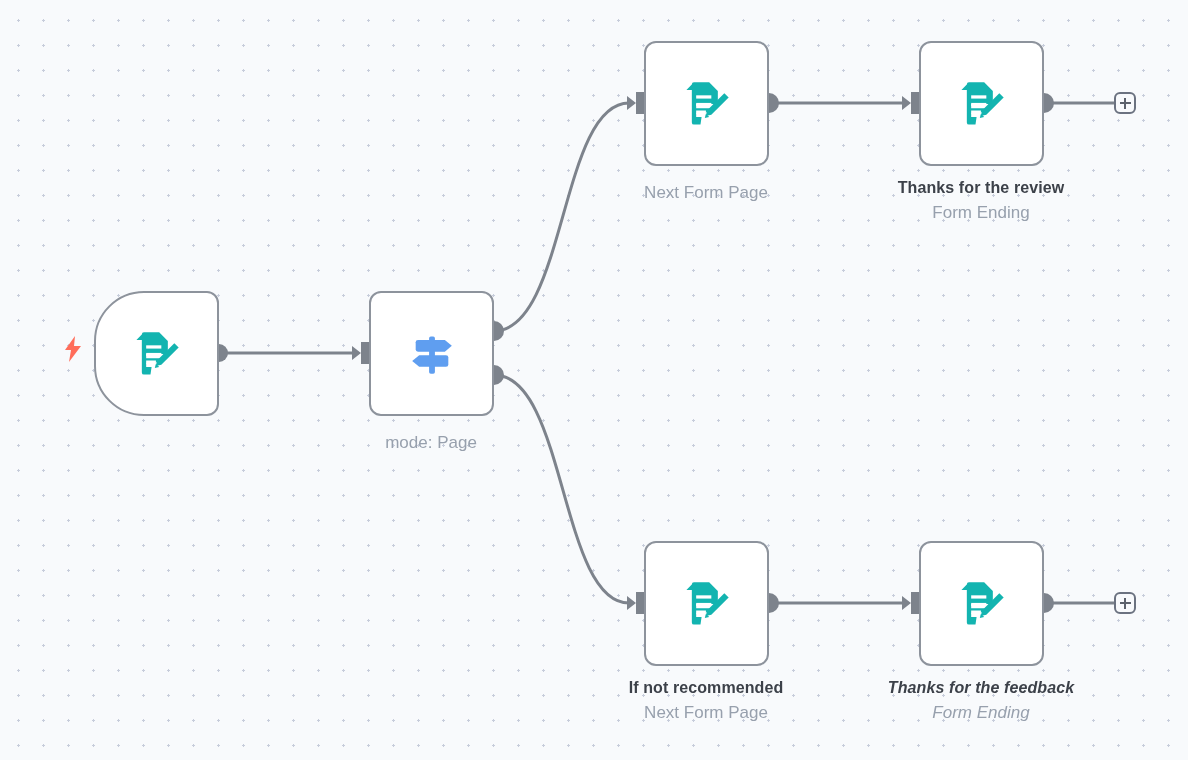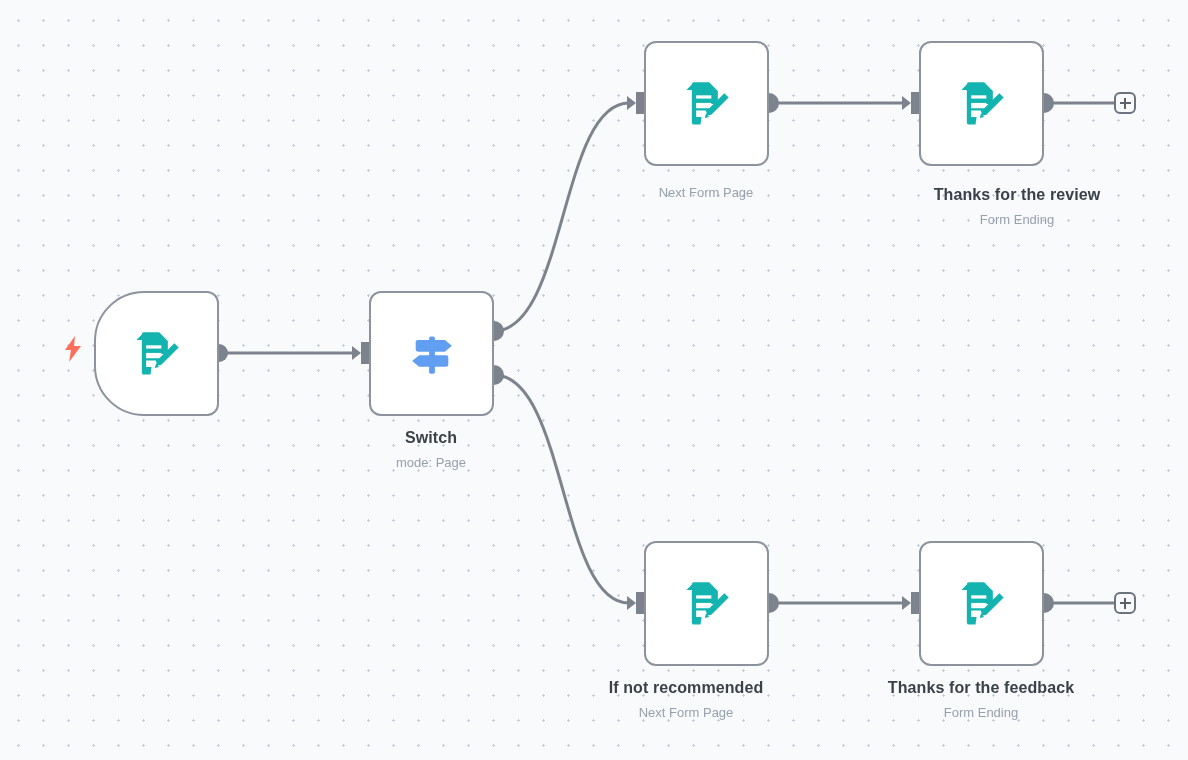--- a/index.html
+++ b/index.html
@@ -50,21 +50,21 @@
   }
   .node-label {
     font-size: 16px;
     font-weight: bold;
     color: #3c4149;
     letter-spacing: 0.1px;
     white-space: nowrap;
     line-height: 20px;
   }
   .node-sublabel {
-    font-size: 13px;
+    font-size: 17px;
     color: #97a0ad;
     white-space: nowrap;
     line-height: 18px;
     margin-top: 6px;
   }
   .plus-btn {
     position: absolute;
     width: 22px;
     height: 22px;
     border: 2px solid #6b7280;
@@ -160,21 +160,20 @@
   </div>
 
   <div class="node" style="left:369px; top:291px; width:125px; height:125px;">
     <svg class="node-icon" width="56" height="56" viewBox="0 0 48 48" xmlns="http://www.w3.org/2000/svg">
       <rect x="21.5" y="9" width="5" height="32" rx="1.5" fill="#5f9ef0"></rect>
       <path d="M12 12 h23 l6 5 l-6 5 h-23 a2 2 0 0 1 -2 -2 v-6 a2 2 0 0 1 2 -2 z" fill="#5f9ef0"></path>
       <path d="M36 25 h-23 l-6 5 l6 5 h23 a2 2 0 0 0 2 -2 v-6 a2 2 0 0 0 -2 -2 z" fill="#5f9ef0"></path>
     </svg>
   </div>
   <div class="label-wrap" style="left:331px; top:428px; width:200px;">
-    <div class="node-label">Switch</div>
     <div class="node-sublabel">mode: Page</div>
   </div>
 
   <div class="node" style="left:644px; top:41px; width:125px; height:125px;">
     <svg class="node-icon" width="52" height="52" viewBox="0 0 48 48" xmlns="http://www.w3.org/2000/svg">
       <path d="M12 4 h14 l8 8 v11 l-4 4 v-3 h-16 v4 h13 l-4 4 h-9 v4 h5 l-1 7 h-6 a2 2 0 0 1 -2 -2 v-35 a2 2 0 0 1 2 -2 z
                M12 4 l0 7 l-7 0 z" fill="#13b4b0"></path>
       <rect x="14" y="16" width="14" height="3" fill="#ffffff"></rect>
       <rect x="14" y="23" width="14" height="3" fill="#ffffff"></rect>
       <rect x="14" y="30" width="9" height="3" fill="#ffffff"></rect>
@@ -190,53 +189,53 @@
     <svg class="node-icon" width="52" height="52" viewBox="0 0 48 48" xmlns="http://www.w3.org/2000/svg">
       <path d="M12 4 h14 l8 8 v11 l-4 4 v-3 h-16 v4 h13 l-4 4 h-9 v4 h5 l-1 7 h-6 a2 2 0 0 1 -2 -2 v-35 a2 2 0 0 1 2 -2 z
                M12 4 l0 7 l-7 0 z" fill="#13b4b0"></path>
       <rect x="14" y="16" width="14" height="3" fill="#ffffff"></rect>
       <rect x="14" y="23" width="14" height="3" fill="#ffffff"></rect>
       <rect x="14" y="30" width="9" height="3" fill="#ffffff"></rect>
       <path d="M40 14 l4 4 l-16 16 l-5 1 l1 -5 z" fill="#13b4b0"></path>
       <path d="M26 36 l-4 1 l1 -4 z" fill="#13b4b0"></path>
     </svg>
   </div>
-  <div class="label-wrap" style="left:892px; top:178px; width:250px;margin-top:7px;">
+  <div class="label-wrap" style="left:856px; top:178px; width:250px;">
     <div class="node-label">Thanks for the review</div>
     <div class="node-sublabel">Form Ending</div>
   </div>
 
   <div class="node" style="left:644px; top:541px; width:125px; height:125px;">
     <svg class="node-icon" width="52" height="52" viewBox="0 0 48 48" xmlns="http://www.w3.org/2000/svg">
       <path d="M12 4 h14 l8 8 v11 l-4 4 v-3 h-16 v4 h13 l-4 4 h-9 v4 h5 l-1 7 h-6 a2 2 0 0 1 -2 -2 v-35 a2 2 0 0 1 2 -2 z
                M12 4 l0 7 l-7 0 z" fill="#13b4b0"></path>
       <rect x="14" y="16" width="14" height="3" fill="#ffffff"></rect>
       <rect x="14" y="23" width="14" height="3" fill="#ffffff"></rect>
       <rect x="14" y="30" width="9" height="3" fill="#ffffff"></rect>
       <path d="M40 14 l4 4 l-16 16 l-5 1 l1 -5 z" fill="#13b4b0"></path>
       <path d="M26 36 l-4 1 l1 -4 z" fill="#13b4b0"></path>
     </svg>
   </div>
-  <div class="label-wrap" style="left:561px; top:678px; width:250px;">
+  <div class="label-wrap" style="left:581px; top:678px; width:250px;">
     <div class="node-label">If not recommended</div>
     <div class="node-sublabel">Next Form Page</div>
   </div>
 
   <div class="node" style="left:919px; top:541px; width:125px; height:125px;">
     <svg class="node-icon" width="52" height="52" viewBox="0 0 48 48" xmlns="http://www.w3.org/2000/svg">
       <path d="M12 4 h14 l8 8 v11 l-4 4 v-3 h-16 v4 h13 l-4 4 h-9 v4 h5 l-1 7 h-6 a2 2 0 0 1 -2 -2 v-35 a2 2 0 0 1 2 -2 z
                M12 4 l0 7 l-7 0 z" fill="#13b4b0"></path>
       <rect x="14" y="16" width="14" height="3" fill="#ffffff"></rect>
       <rect x="14" y="23" width="14" height="3" fill="#ffffff"></rect>
       <rect x="14" y="30" width="9" height="3" fill="#ffffff"></rect>
       <path d="M40 14 l4 4 l-16 16 l-5 1 l1 -5 z" fill="#13b4b0"></path>
       <path d="M26 36 l-4 1 l1 -4 z" fill="#13b4b0"></path>
     </svg>
   </div>
-  <div class="label-wrap" style="left:856px; top:678px; width:250px;">
+  <div class="label-wrap" style="left:856px; top:678px; width:250px;font-style:italic;">
     <div class="node-label">Thanks for the feedback</div>
     <div class="node-sublabel">Form Ending</div>
   </div>
 
   <div class="plus-btn" style="left:1114px; top:92px;"></div>
   <div class="plus-btn" style="left:1114px; top:592px;"></div>
 
 </div>
 
 </body></html>

